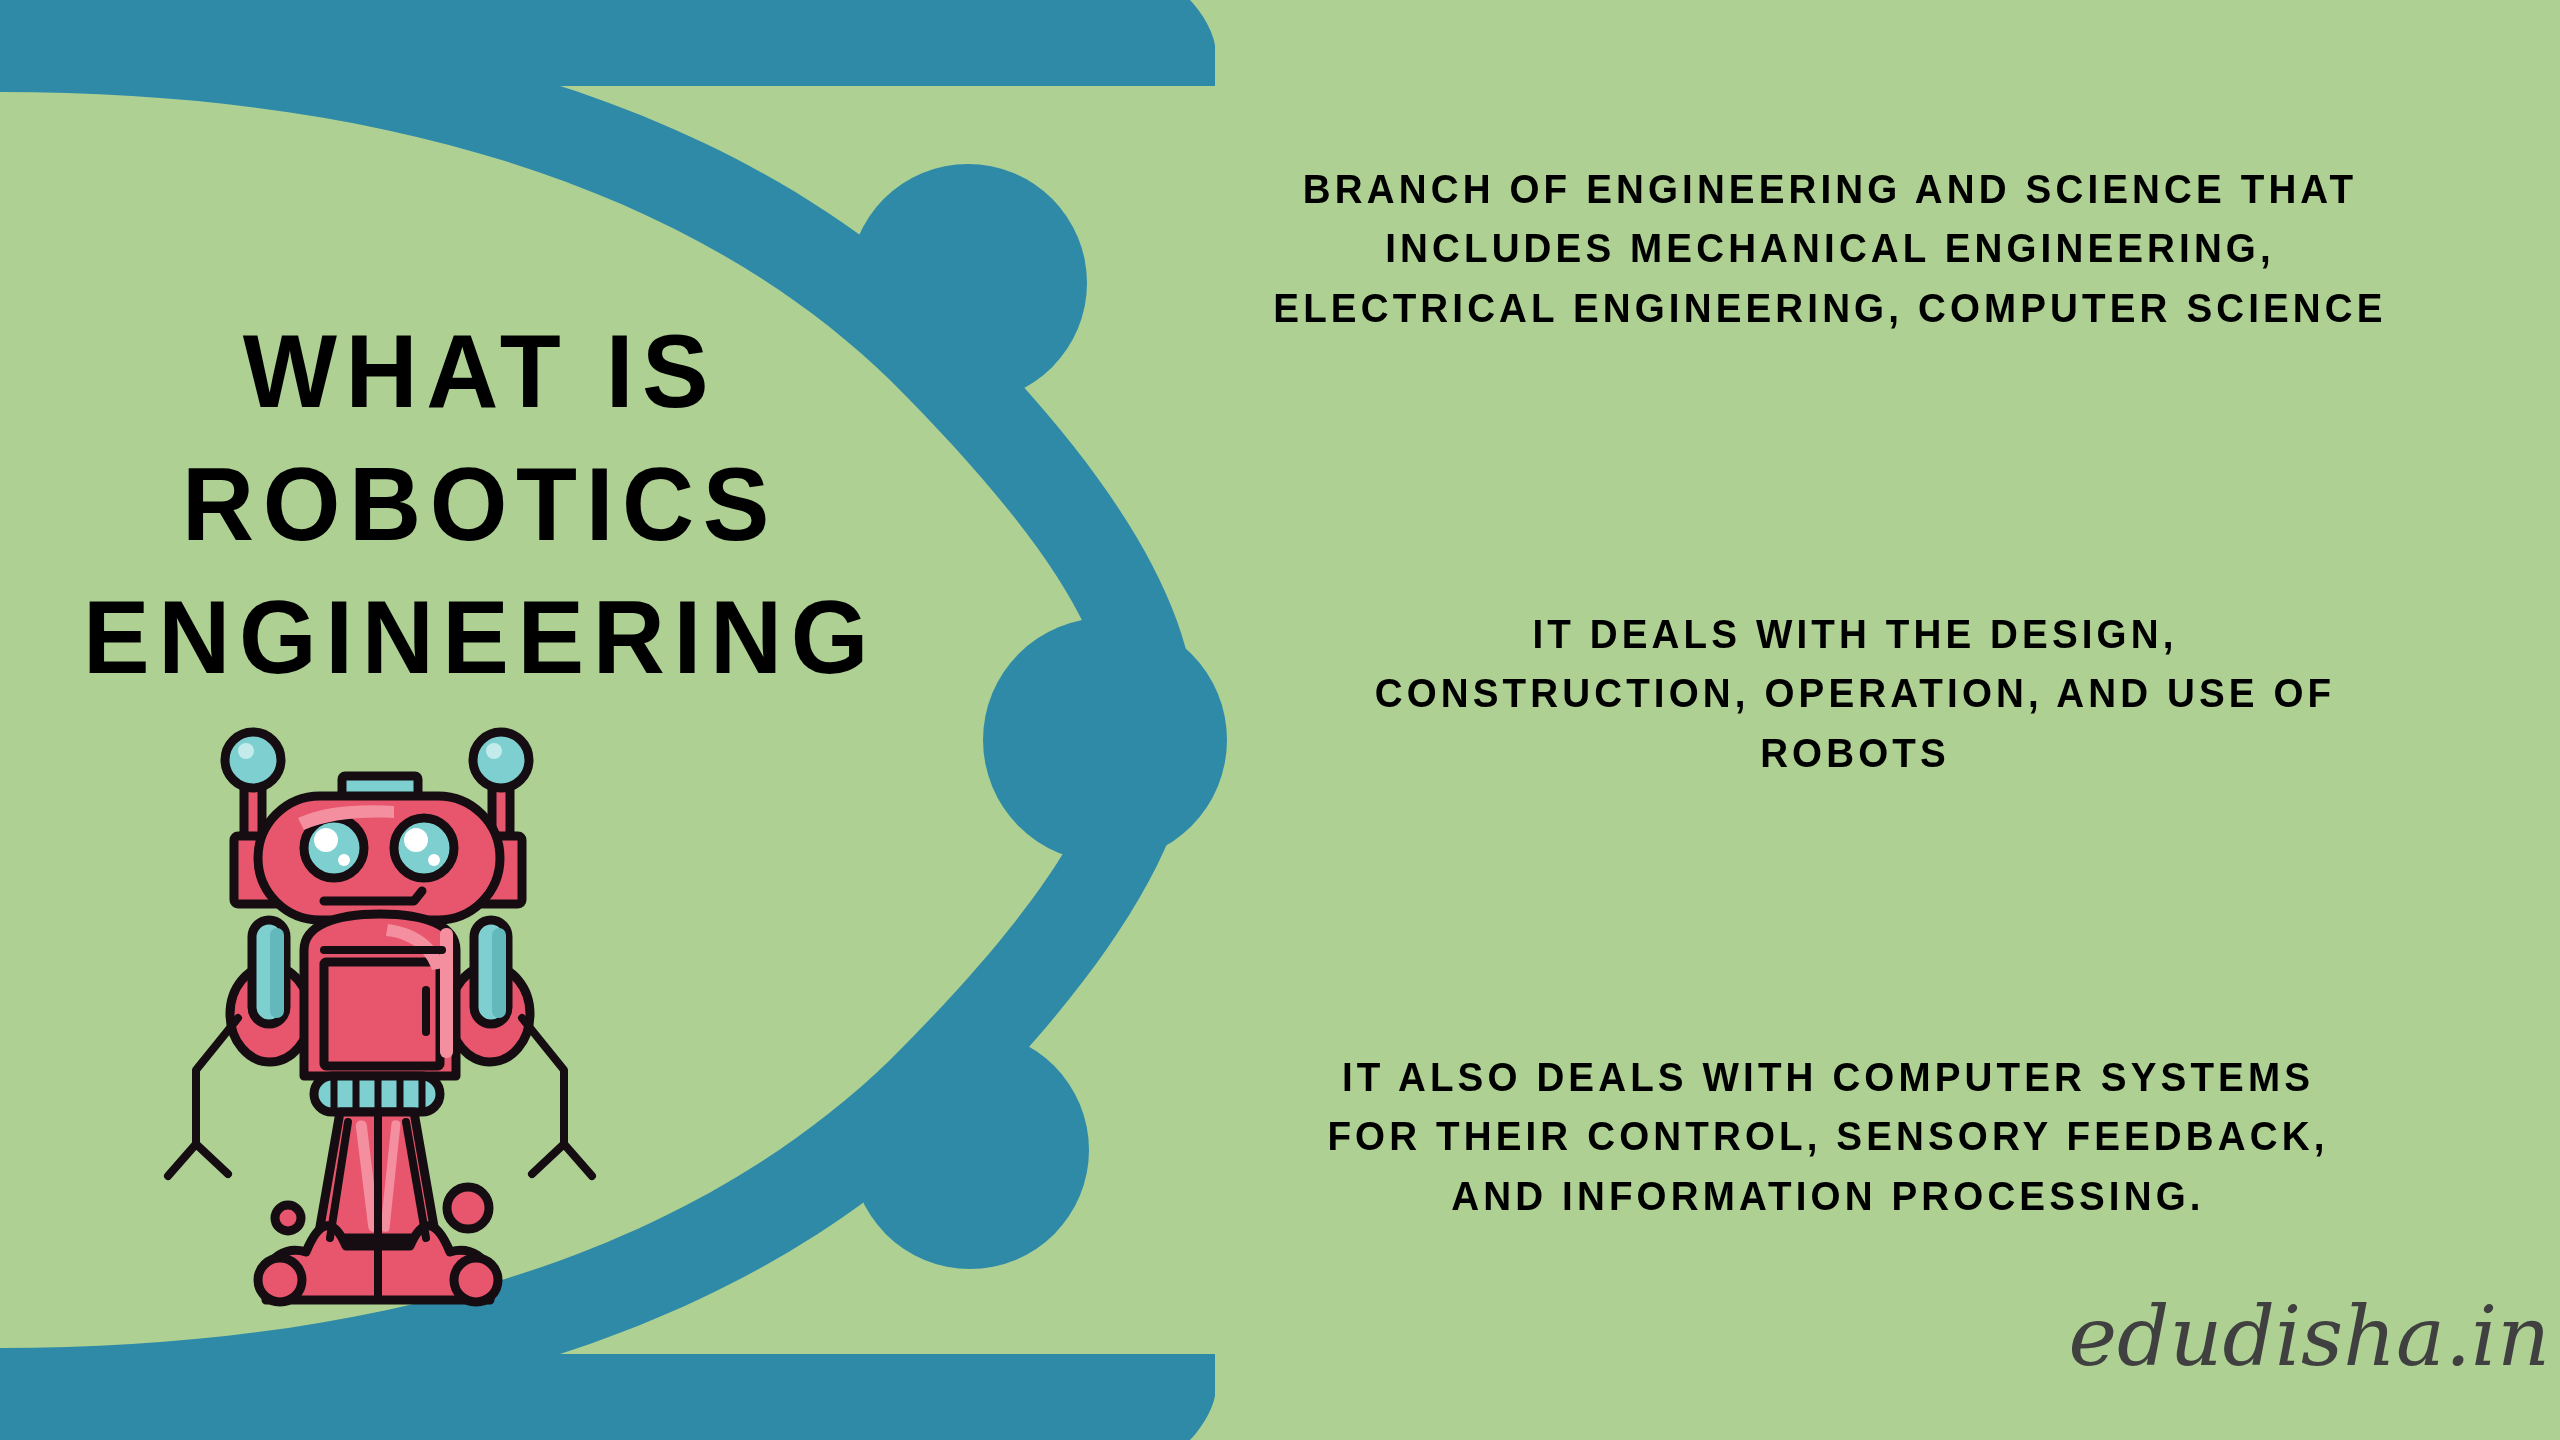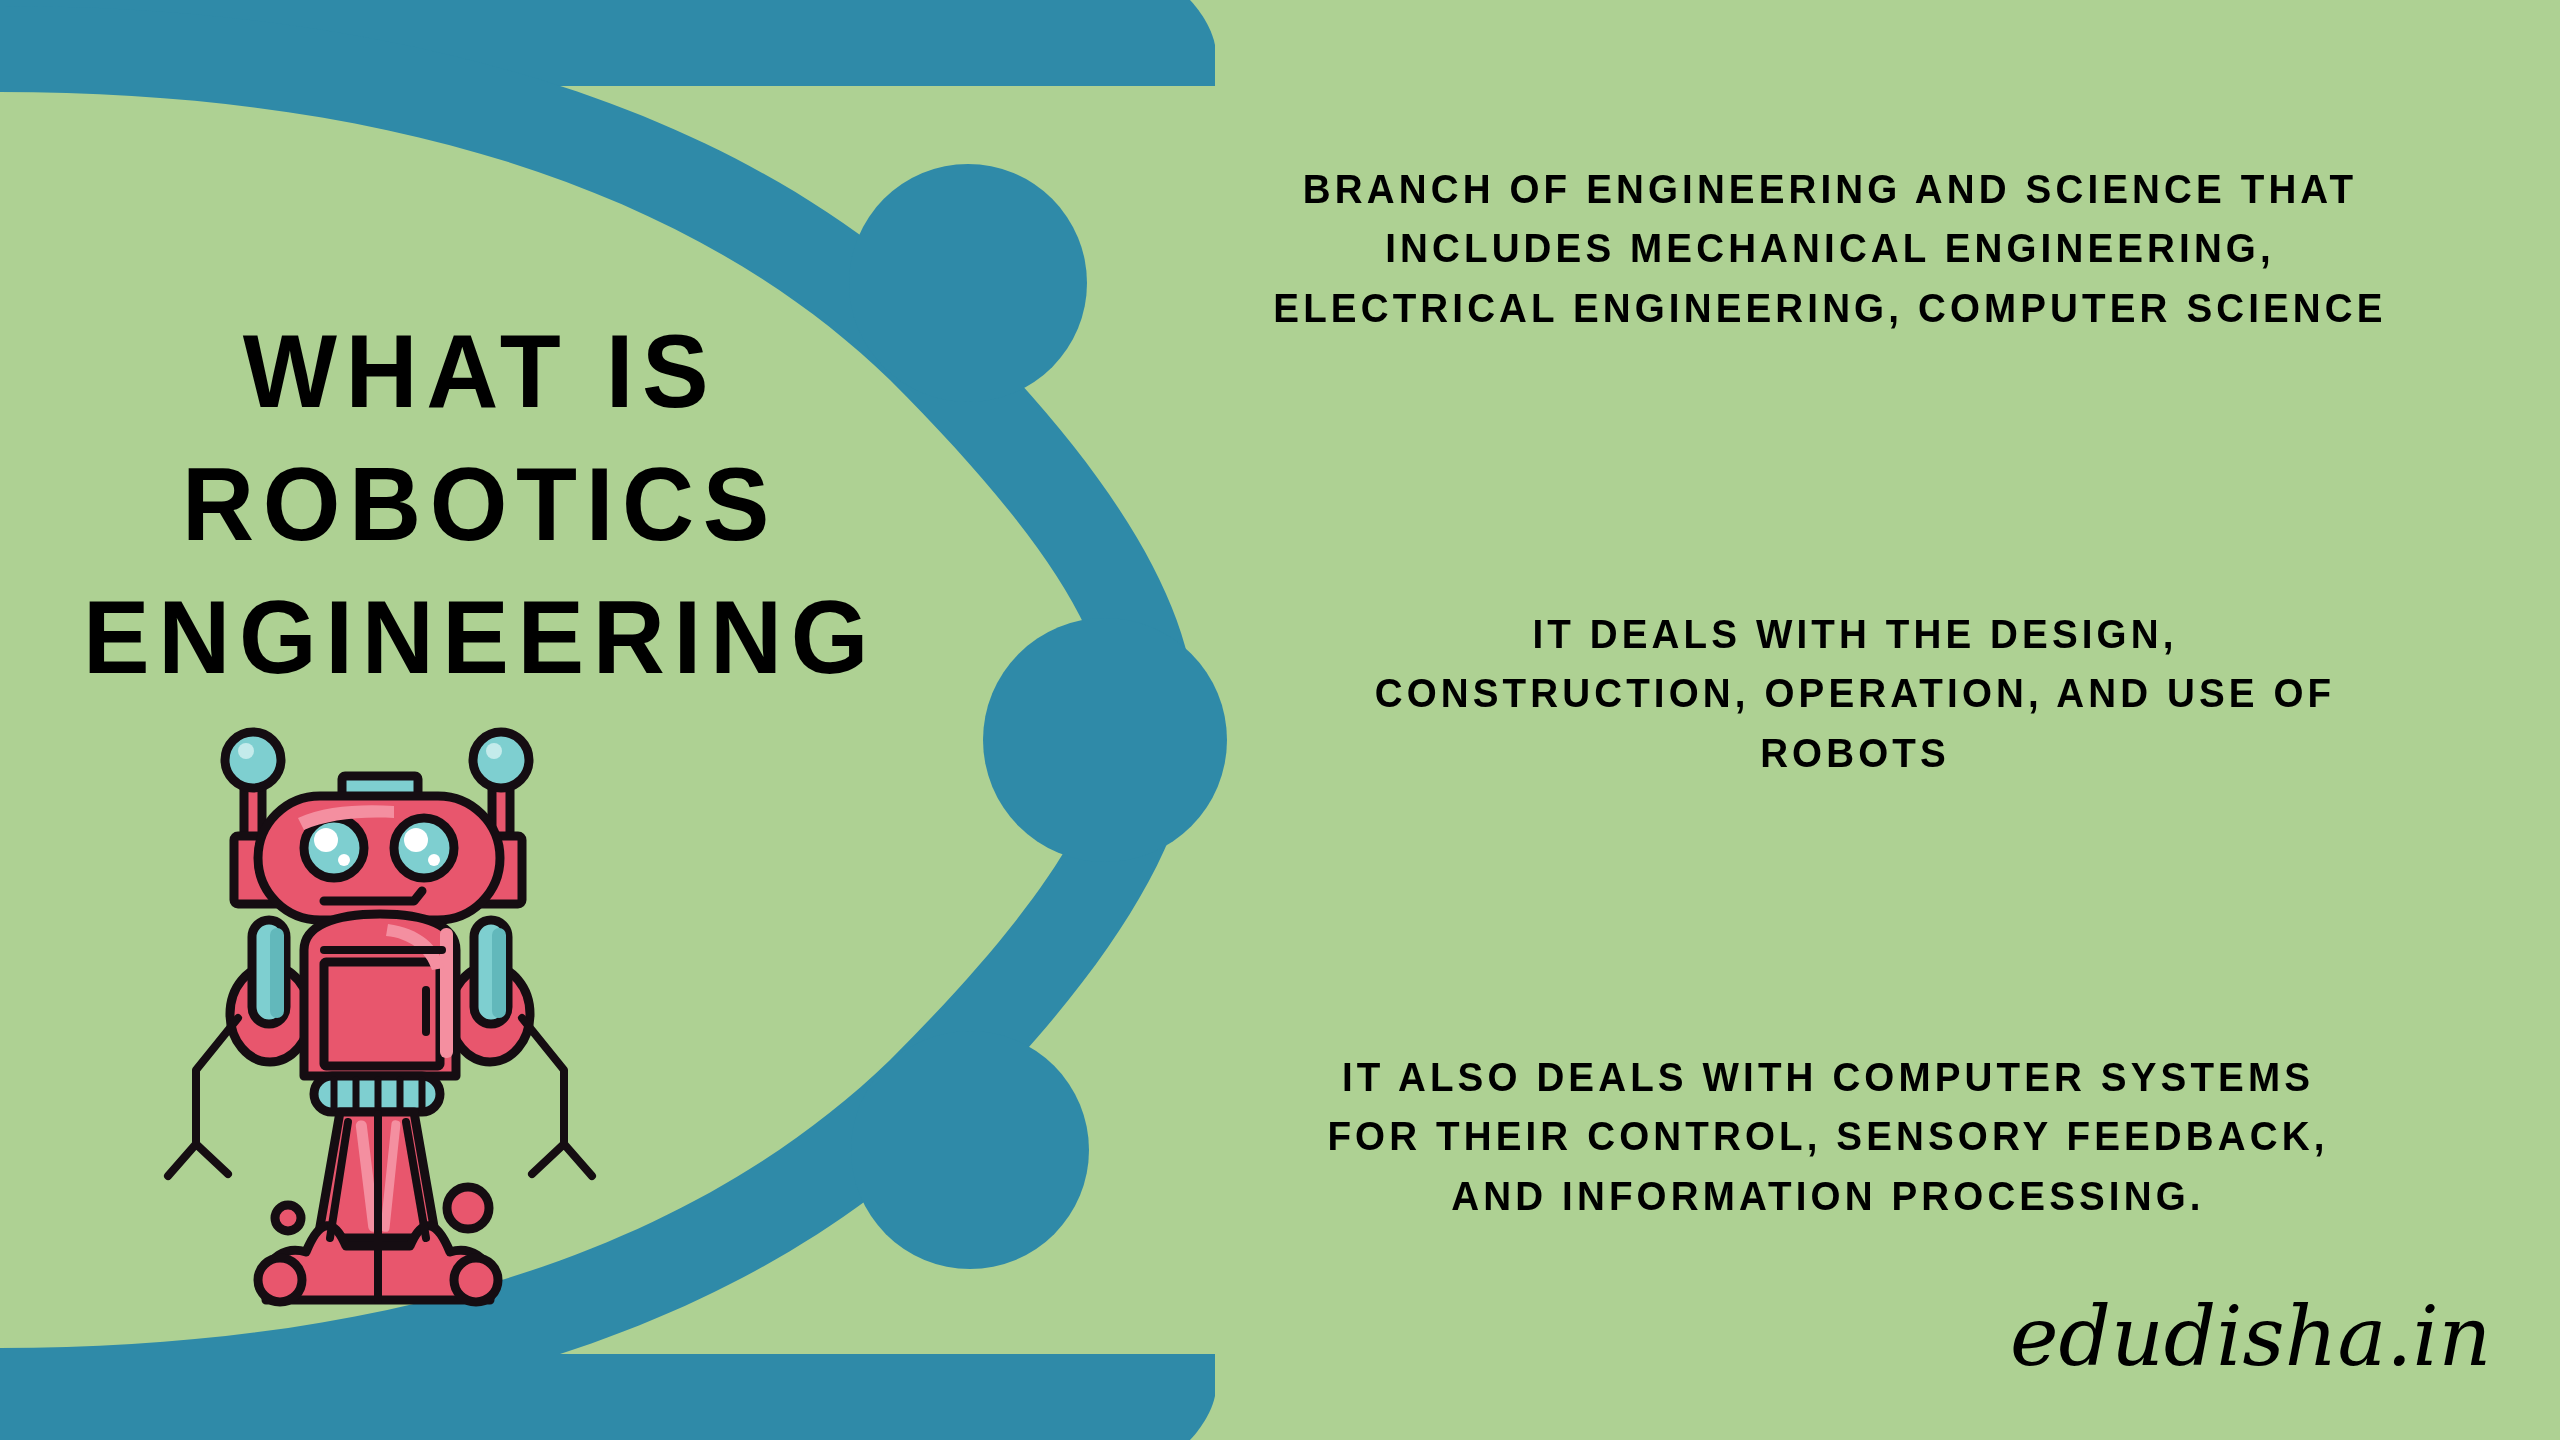--- a/index.html
+++ b/index.html
@@ -59,22 +59,22 @@
   #para-1 { left: 1096px; top: 160px;  width: 1468px; }
   #para-2 { left: 1215px; top: 605px;  width: 1280px; }
   #para-3 { left: 1128px; top: 1048px; width: 1400px; }
 
   
   #watermark {
     position: absolute;
     left: 2010px;
     top: 1296px;
     width: 540px;
-    text-align: left;
-    color: #000000;
+    text-align: right;
+    color: #404040;
     font-family: "DejaVu Serif", serif;
     font-style: italic;
     font-size: 82px;
     letter-spacing: 0px;
     line-height: 1;
   }
 
   
   #robot {
     position: absolute;

